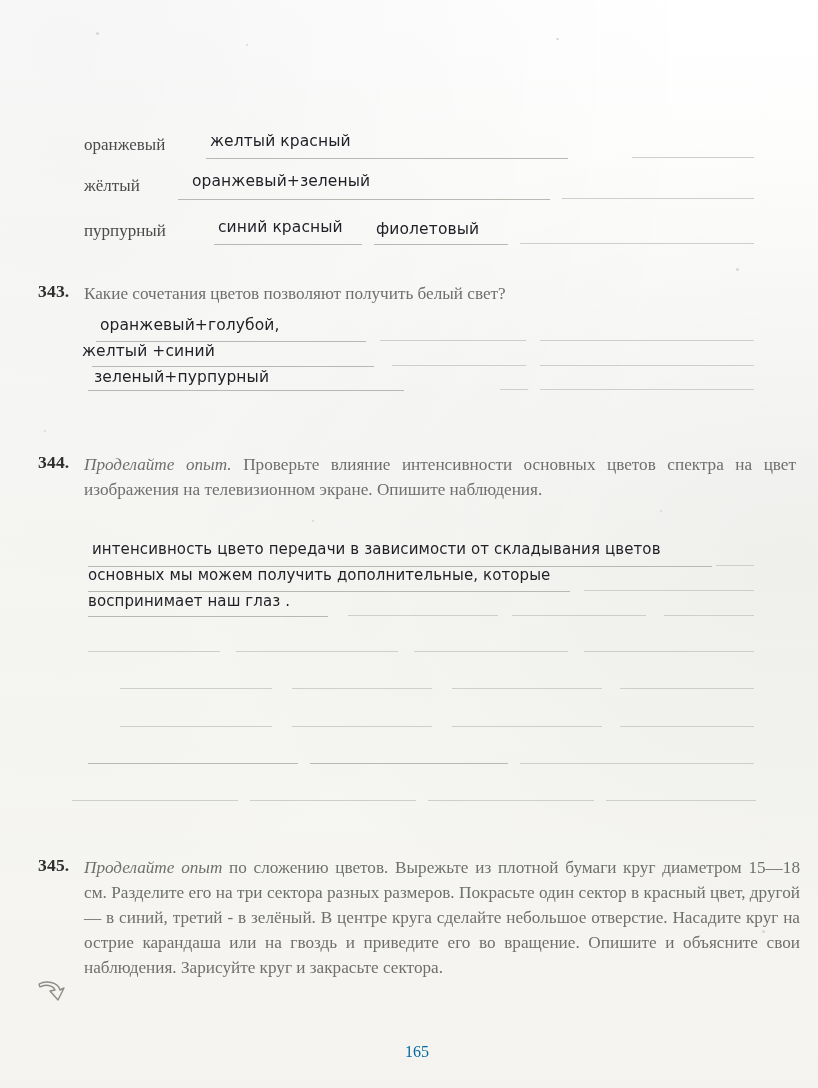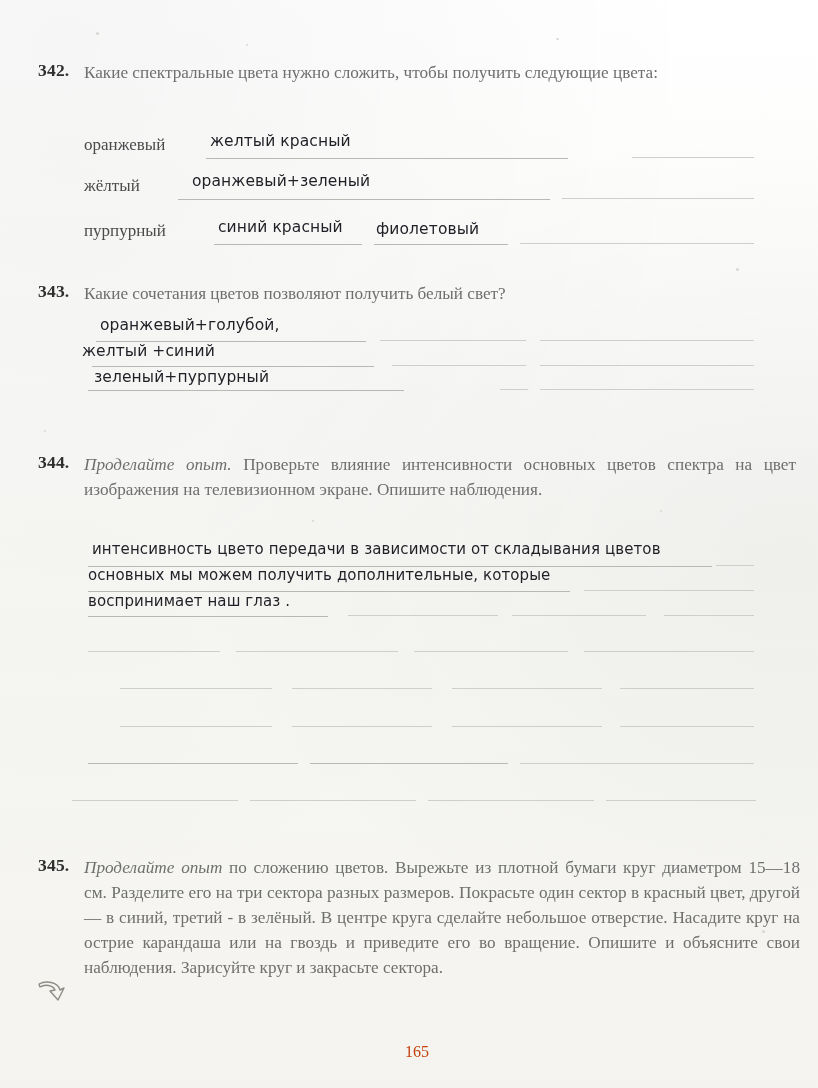--- a/index.html
+++ b/index.html
@@ -91,21 +91,21 @@
     color: #4a4a4a;
     white-space: nowrap;
   }
 
   
   .folio {
     position: absolute;
     left: 0; right: 0;
     text-align: center;
     font-size: 16px;
-    color: #c2410c;
+    color: #0369a1;
     margin-left: 16px;
   }
 
   
   .doodle {
     position: absolute;
     left: 36px;
     top: 978px;
     width: 30px;
     height: 34px;
@@ -115,24 +115,20 @@
     background: #d8d8d2;
     border-radius: 50%;
   }
 </style>
 </head>
 <body>
 
 <div class="page">
   <div class="content">
 
-    <div class="ex" style="top:60px;">
-      <div class="ex-num">342.</div>
-      <div class="ex-body faded" style="width:720px;">Какие спектральные цвета нужно сложить, чтобы получить следующие цвета:</div>
-    </div>
 
     <div class="term" style="left:84px; top:135px;">оранжевый</div>
     <div class="term" style="left:84px; top:176px;">жёлтый</div>
     <div class="term" style="left:84px; top:221px;">пурпурный</div>
 
     <div class="rule" style="left:206px; top:158px; width:362px;"></div>
     <div class="rule light" style="left:632px; top:157px; width:122px;"></div>
 
     <div class="rule" style="left:178px; top:199px; width:372px;"></div>
     <div class="rule light" style="left:562px; top:198px; width:192px;"></div>

